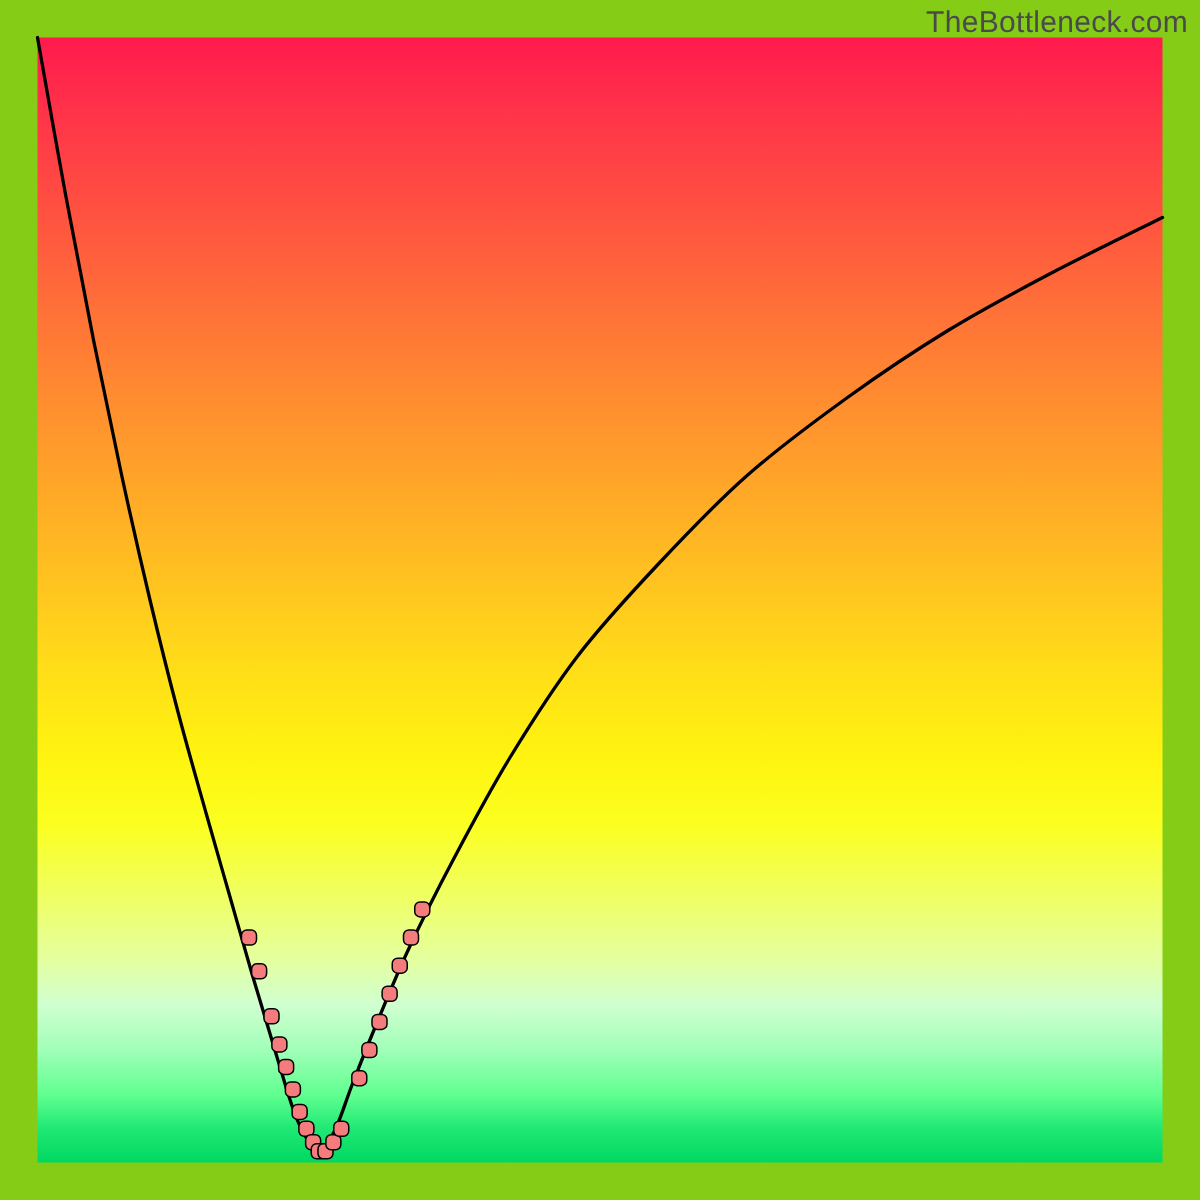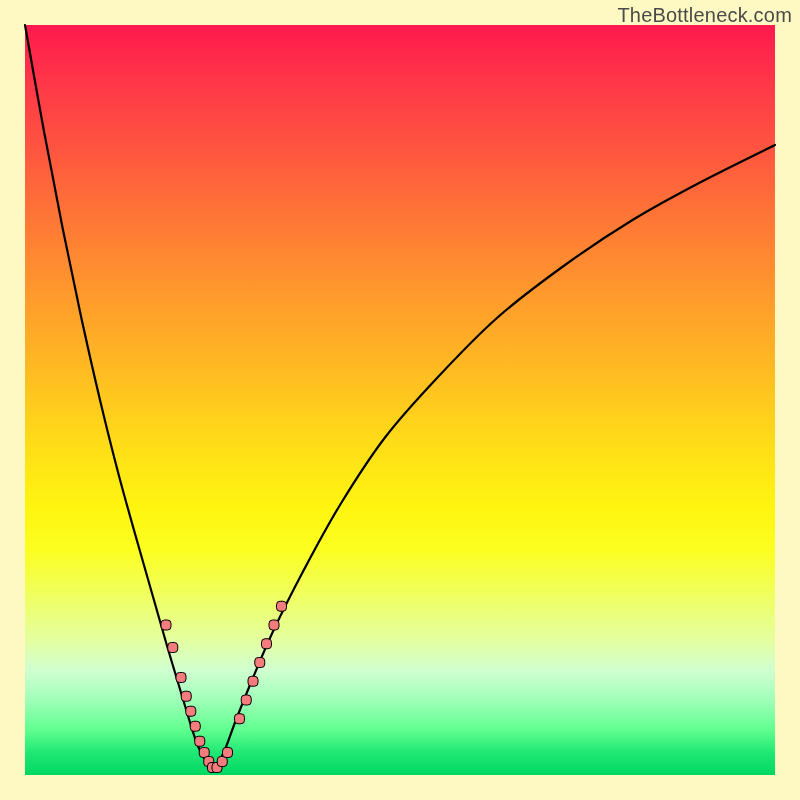--- a/index.html
+++ b/index.html
@@ -8,21 +8,21 @@
     width: 800px;
     height: 800px;
     overflow: hidden;
     background: #000;
     font-family: Arial, Helvetica, sans-serif;
   }
   .chart-container {
     position: relative;
     width: 800px;
     height: 800px;
-    background: #fef9c3;
+    background: #84cc16;
   }
   .plot-area {
     position: absolute;
     left: 25px;
     top: 25px;
     width: 750px;
     height: 750px;
     background: linear-gradient(to bottom,
       #ff1a4d 0%,
       #ff3848 8%,

